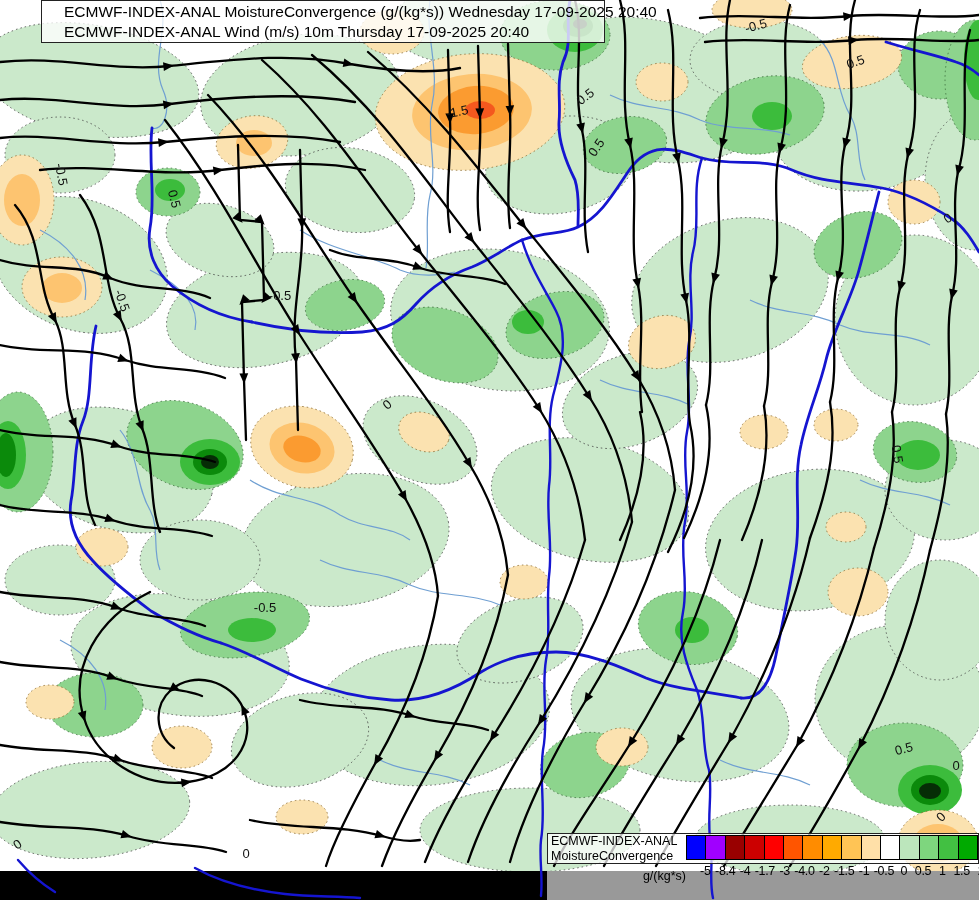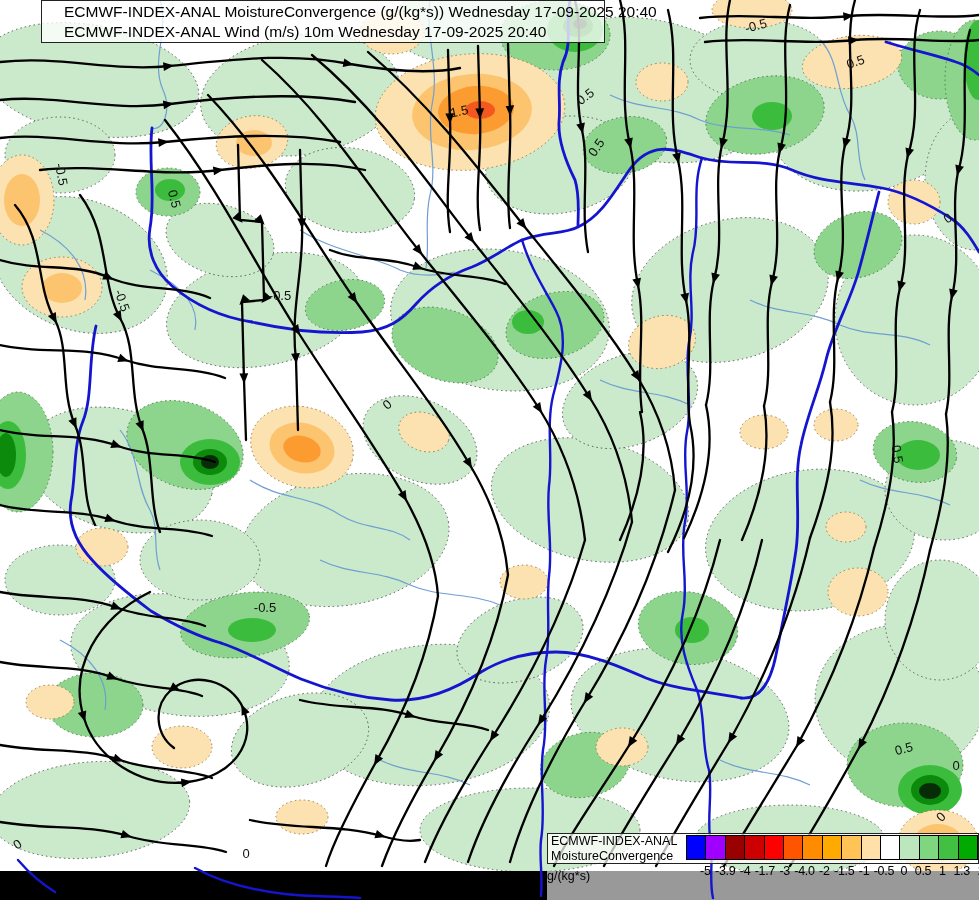--- a/index.html
+++ b/index.html
@@ -8,21 +8,21 @@
   svg{position:absolute;left:0;top:0;}
   .clabel{font-family:"Liberation Sans",sans-serif;font-size:13px;fill:#111;text-anchor:middle;}
   .title-box{position:absolute;left:0;top:0;width:564px;height:43px;box-sizing:border-box;
              background:rgba(255,255,255,0.78);border:1px solid #222;padding:1px 6px 2px 22px;
              display:flex;flex-direction:column;justify-content:space-between;
              font-size:15.5px;color:#000;white-space:nowrap;line-height:20px;margin-left:41px;}
   .legend{position:absolute;left:547px;top:833px;width:432px;height:75px;color:#000;border-radius:18px;}
   .legend-box{position:absolute;left:0;top:0;width:432px;height:31px;box-sizing:border-box;
               background:rgba(255,255,255,0.72);border:1px solid #222;}
   .legend-text{position:absolute;left:4px;top:1px;font-size:12.5px;line-height:14.5px;white-space:nowrap;}
-  .legend-unit{position:absolute;left:0;top:36px;width:139px;text-align:left;font-size:12.5px;}
+  .legend-unit{position:absolute;left:0;top:36px;width:139px;text-align:right;font-size:12.5px;}
   .colorbar{position:absolute;left:139px;top:2px;width:290px;height:23px;display:flex;
             border:1px solid #000;box-sizing:content-box;background:#fff;}
   .colorbar .cell{flex:1;border-left:1px solid #000;}
   .colorbar .cell:first-child{border-left:none;}
   .ticks{position:absolute;left:148.7px;top:31px;width:300px;display:flex;font-size:12.5px;
          letter-spacing:-0.3px;}
   .ticks span{flex:0 0 19.33px;text-align:center;white-space:nowrap;}
 </style>
 </head>
 <body>
@@ -281,21 +281,21 @@
         <text x="950" y="222" transform="rotate(-30 950 222)" class="clabel">0</text>
         <text x="757" y="30" transform="rotate(-15 757 30)" class="clabel">-0.5</text>
         <text x="893" y="455" transform="rotate(80 893 455)" class="clabel">0.5</text>
         <text x="118" y="302" transform="rotate(70 118 302)" class="clabel">-0.5</text>
         <text x="390" y="408" transform="rotate(-40 390 408)" class="clabel">0</text>
       </g>
 </svg>
 
 <div class="title-box">
   <span>ECMWF-INDEX-ANAL MoistureConvergence (g/(kg*s)) Wednesday 17-09-2025 20:40</span>
-  <span>ECMWF-INDEX-ANAL Wind (m/s) 10m Wednesday 17-09-2025 20:40</span>
+  <span>ECMWF-INDEX-ANAL Wind (m/s) 10m Thursday 17-09-2025 20:40</span>
 </div>
 
 <div class="legend">
   <div class="legend-box"></div>
   <div class="legend-text">
     <div>ECMWF-INDEX-ANAL</div>
     <div>MoistureConvergence</div>
   </div>
   <div class="legend-unit">g/(kg*s)</div>
   <div class="colorbar">
@@ -310,30 +310,30 @@
         <div class="cell" style="background: rgb(255, 196, 85);"></div>
         <div class="cell" style="background: rgb(255, 224, 168);"></div>
         <div class="cell" style="background: rgb(255, 255, 255);"></div>
         <div class="cell" style="background: rgb(188, 230, 188);"></div>
         <div class="cell" style="background: rgb(126, 214, 126);"></div>
         <div class="cell" style="background: rgb(66, 192, 66);"></div>
         <div class="cell" style="background: rgb(0, 170, 0);"></div>
       </div>
   <div class="ticks">
         <span>-5</span>
-        <span>-3.9</span>
+        <span>-8.4</span>
         <span>-4</span>
         <span>-1.7</span>
         <span>-3</span>
         <span>-4.0</span>
         <span>-2</span>
         <span>-1.5</span>
         <span>-1</span>
         <span>-0.5</span>
         <span>0</span>
         <span>0.5</span>
         <span>1</span>
-        <span>1.3</span>
+        <span>1.5</span>
         <span>2</span>
       </div>
 </div>
 
 </div>
 
 </body></html>

